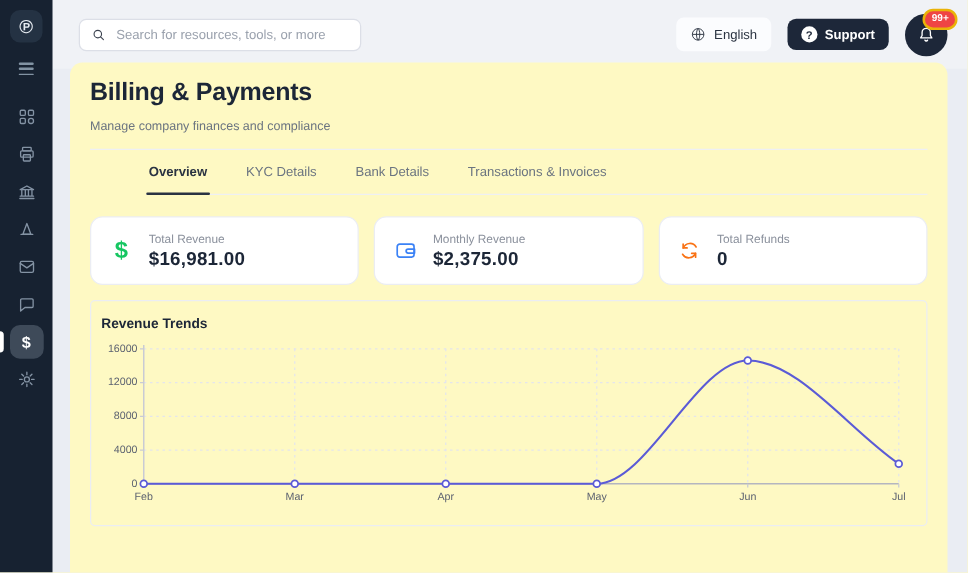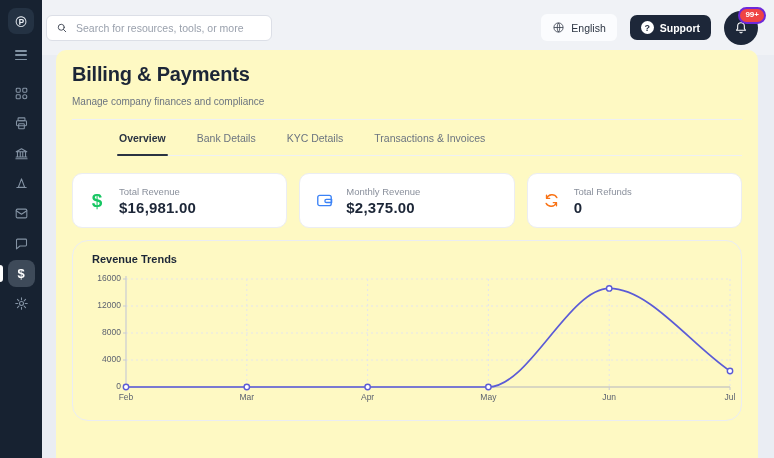--- a/index.html
+++ b/index.html
@@ -20,62 +20,62 @@
     display:grid;place-items:center;position:relative;cursor:pointer;}
   .nav-item svg{width:15px;height:15px;stroke:currentColor;fill:none;stroke-width:1.7;
     stroke-linecap:round;stroke-linejoin:round;}
   .nav-item .dollar-glyph{font-size:13px;font-weight:bold;}
   .nav-item.active{background:#3e4a59;color:#fff;}
   .nav-item.active::before{content:"";position:absolute;left:-8px;top:5px;width:3px;height:17px;
     background:#fff;border-radius:0 3px 3px 0;}
   
   .topbar{position:absolute;left:42px;top:0;right:0;height:55px;background:#f0f2f6;
     display:flex;align-items:center;}
-  .search{margin-left:4px;width:226px;height:26px;background:#fff;border:1px solid #dcdfe7;
+  .search{margin-left:21px;width:226px;height:26px;background:#fff;border:1px solid #dcdfe7;
     border-radius:6px;display:flex;align-items:center;padding:0 9px;gap:6px;box-sizing:border-box;}
   .search svg{width:12px;height:12px;stroke:#3c4350;fill:none;stroke-width:1.8;stroke-linecap:round;flex:none;}
   .search input{border:none;outline:none;background:transparent;font-size:10.5px;color:#333;
     width:100%;font-family:inherit;}
   .search input::placeholder{color:#9aa1ad;}
   .tb-right{margin-left:auto;margin-right:16px;display:flex;align-items:center;gap:13px;}
   .lang{background:#fbfcfe;border-radius:6px;height:27px;padding:0 11px;display:flex;
     align-items:center;gap:6px;font-size:10.5px;color:#2b3442;cursor:pointer;}
   .lang svg{width:13px;height:13px;stroke:#2b3442;fill:none;stroke-width:1.4;}
   .support{background:#1d2739;border:none;border-radius:7px;height:25px;padding:0 11px;
     display:flex;align-items:center;gap:6px;color:#fff;font-size:10.5px;font-weight:bold;
     cursor:pointer;font-family:inherit;}
   .support .q{width:13px;height:13px;border-radius:50%;background:#fff;color:#1d2739;
     display:grid;place-items:center;font-size:9px;font-weight:bold;}
   .bell-btn{width:34px;height:34px;border-radius:50%;background:#1d2739;position:relative;
     display:grid;place-items:center;cursor:pointer;border:none;}
   .bell-btn svg{width:16px;height:16px;stroke:#fff;fill:none;stroke-width:1.6;
     stroke-linecap:round;stroke-linejoin:round;}
   .badge{position:absolute;top:-4px;right:-8px;background:#ef4444;color:#fff;font-size:8px;
-    font-weight:bold;padding:2.5px 5px;border-radius:9px;border:2px solid #6d28d9;line-height:1;}
+    font-weight:bold;padding:2.5px 5px;border-radius:9px;border:2px solid #eab308;line-height:1;}
   
   .panel{position:absolute;left:56px;top:50px;width:702px;height:440px;background:#fef9c3;
     border-radius:10px;padding:0 16px;box-sizing:border-box;}
   h1{margin:0;padding-top:13px;font-size:20px;color:#1c2637;letter-spacing:-0.2px;}
   .subtitle{margin-top:10px;font-size:10px;color:#6b7480;}
   .divider{margin-top:12px;border-bottom:1px solid #eef0f4;}
   .tabs{display:flex;gap:27px;border-bottom:1px solid #eef0f4;height:35px;margin-left:45px;}
   .tab{font-size:10.5px;color:#6b7480;display:flex;align-items:center;position:relative;
     cursor:pointer;padding:0 2px;}
   .tab.active{color:#2a3342;font-weight:bold;}
   .tab.active::after{content:"";position:absolute;left:0;right:0;bottom:-1px;height:2px;
     background:#2a3342;border-radius:2px;}
   .stats{margin-top:17px;display:flex;gap:12px;}
   .stat-card{flex:1;border:1px solid #ebedf3;border-radius:10px;height:53px;display:flex;
     align-items:center;padding:0 14px;gap:12px;background:#fff;box-sizing:content-box;}
   .stat-icon{width:20px;display:flex;justify-content:center;flex:none;}
   .stat-icon svg{width:19px;height:19px;fill:none;stroke-width:1.7;stroke-linecap:round;stroke-linejoin:round;}
   .stat-icon .dollar-glyph{font-size:19px;font-weight:bold;line-height:1;}
   .stat-label{font-size:9.5px;color:#8a909c;}
   .stat-value{font-size:15px;font-weight:bold;color:#1c2637;margin-top:2px;letter-spacing:0.2px;}
-  .chart-card{margin-top:12px;border:1px solid #ebedf3;border-radius:16px;padding:12px 19px 8px;}
+  .chart-card{margin-top:12px;border:1px solid #ebedf3;border-radius:4px;padding:12px 8px 8px;}
   .chart-title{font-size:11px;font-weight:bold;color:#1c2637;}
   .chart-wrap{margin-top:5px;}
   .chart-wrap svg{display:block;}
 </style>
 </head>
 <body>
 
 <aside class="sidebar">
   <div class="logo">
     <span>℗</span>
@@ -165,22 +165,22 @@
     </button>
   </div>
 </header>
 
 <main class="panel">
   <h1>Billing &amp; Payments</h1>
   <div class="subtitle">Manage company finances and compliance</div>
   <div class="divider"></div>
   <div class="tabs">
       <div class="tab active">Overview</div>
+      <div class="tab">KYC Details</div>
       <div class="tab">Bank Details</div>
-      <div class="tab">KYC Details</div>
       <div class="tab">Transactions &amp; Invoices</div>
     </div>
   <div class="stats">
       <div class="stat-card">
      <span class="stat-icon" style="color:#16c662">
           <span class="dollar-glyph">$</span>
         </span>
      <div>
        <div class="stat-label">Total Revenue</div>
        <div class="stat-value">$16,981.00</div>

